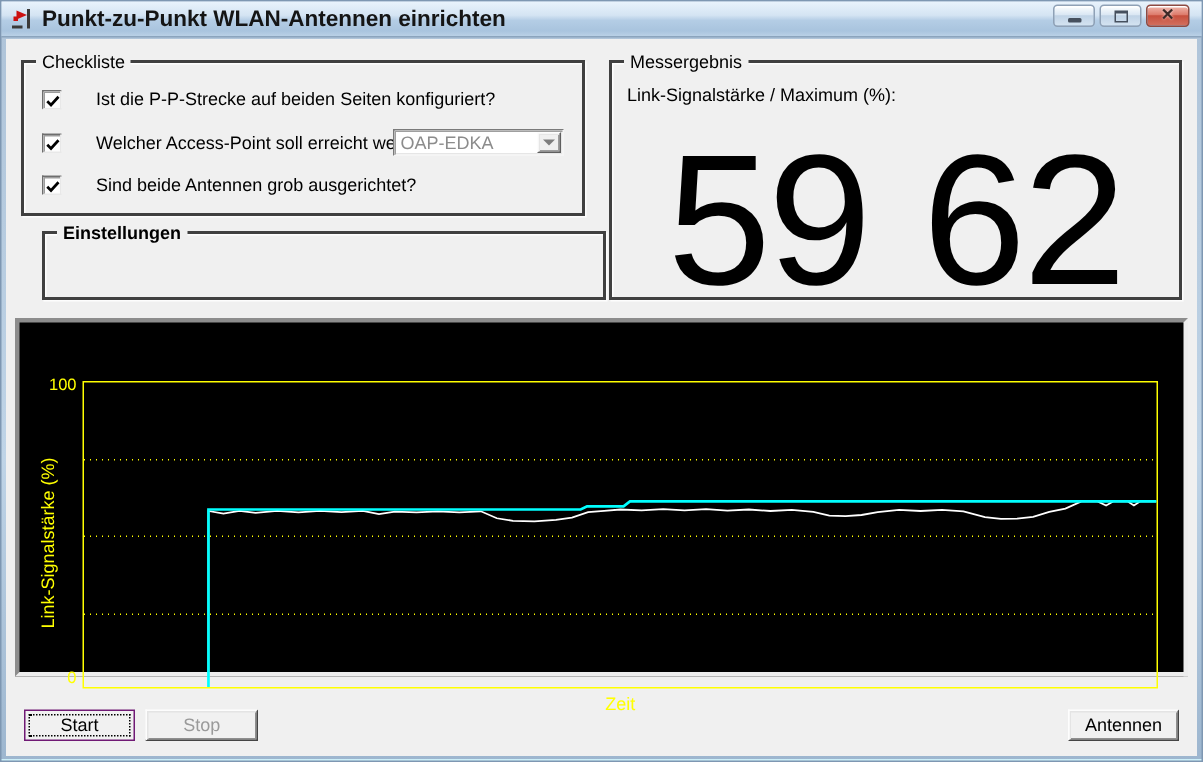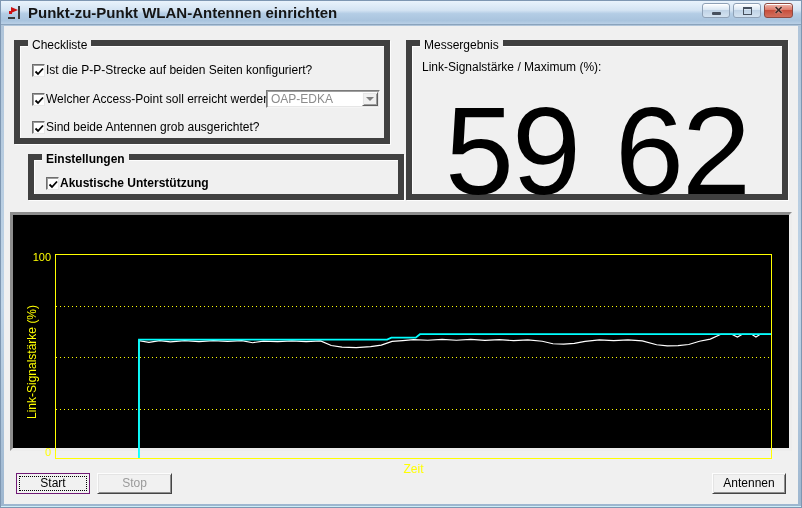--- a/index.html
+++ b/index.html
@@ -38,34 +38,34 @@
 
   
   .client {
     position:absolute; left:4px; top:26px; width:794px; height:478px;
     background:#f0f0f0; font-size:12px; color:#000;
   }
 
   
   .groupbox {
     position:absolute;
-    border:6px solid #404040;
+    border:2px solid #404040;
     box-shadow:1px 1px 0 #fdfdfd, inset 1px 1px 0 #fdfdfd;
     padding-left:34px;
   }
   .groupbox > .gb-label {
     position:absolute; top:-8px; left:8px; background:#f0f0f0; padding:0 4px;
     font-size:12px; color:#000; line-height:14px;
   }
   #gb-checkliste  { left:10px; top:14px;  width:376px; height:104px; }
   #gb-einstellungen { left:24px; top:128px; width:376px; height:46px;font-weight:bold; }
   #gb-messergebnis { left:402px; top:14px; width:382px; height:160px; }
 
   
-  .cb-row { position:absolute; left:12px; display:flex; align-items:center; gap:1px; }
+  .cb-row { position:absolute; left:12px; display:flex; align-items:center; gap:23px; }
   .checkbox {
     width:13px; height:13px; background:#fff; position:relative; flex:0 0 auto;
     border:1px solid; border-color:#6e6e6e #e8e8e8 #e8e8e8 #6e6e6e;
     box-shadow: inset 1px 1px 0 #9d9d9d, inset -1px -1px 0 #fdfdfd;
   }
   .checkbox .check { display:none; position:absolute; left:0px; top:0px; }
   .checkbox.checked .check { display:block; }
   .cb-label { white-space:nowrap; }
 
   
@@ -198,28 +198,20 @@
           <svg class="check" width="13" height="13" viewBox="0 0 13 13">
             <polyline points="2.5,6.5 5,9 10,3.5" fill="none" stroke="#000" stroke-width="1.8"></polyline>
           </svg>
         </span>
         <span class="cb-label">Sind beide Antennen grob ausgerichtet?</span>
       </div>
     </div>
 
     <div class="groupbox" id="gb-einstellungen">
       <span class="gb-label">Einstellungen</span>
-      <div class="cb-row" style="top:16px;">
-        <span class="checkbox checked">
-          <svg class="check" width="13" height="13" viewBox="0 0 13 13">
-            <polyline points="2.5,6.5 5,9 10,3.5" fill="none" stroke="#000" stroke-width="1.8"></polyline>
-          </svg>
-        </span>
-        <span class="cb-label">Akustische Unterstützung</span>
-      </div>
     </div>
 
     <div class="groupbox" id="gb-messergebnis">
       <span class="gb-label">Messergebnis</span>
       <div class="mess-label">Link-Signalstärke / Maximum (%):</div>
       <div class="mess-value"><span>59</span><span class="gap"></span><span>62</span></div>
     </div>
 
     <div class="chart-panel">
       <div class="chart-inner">

